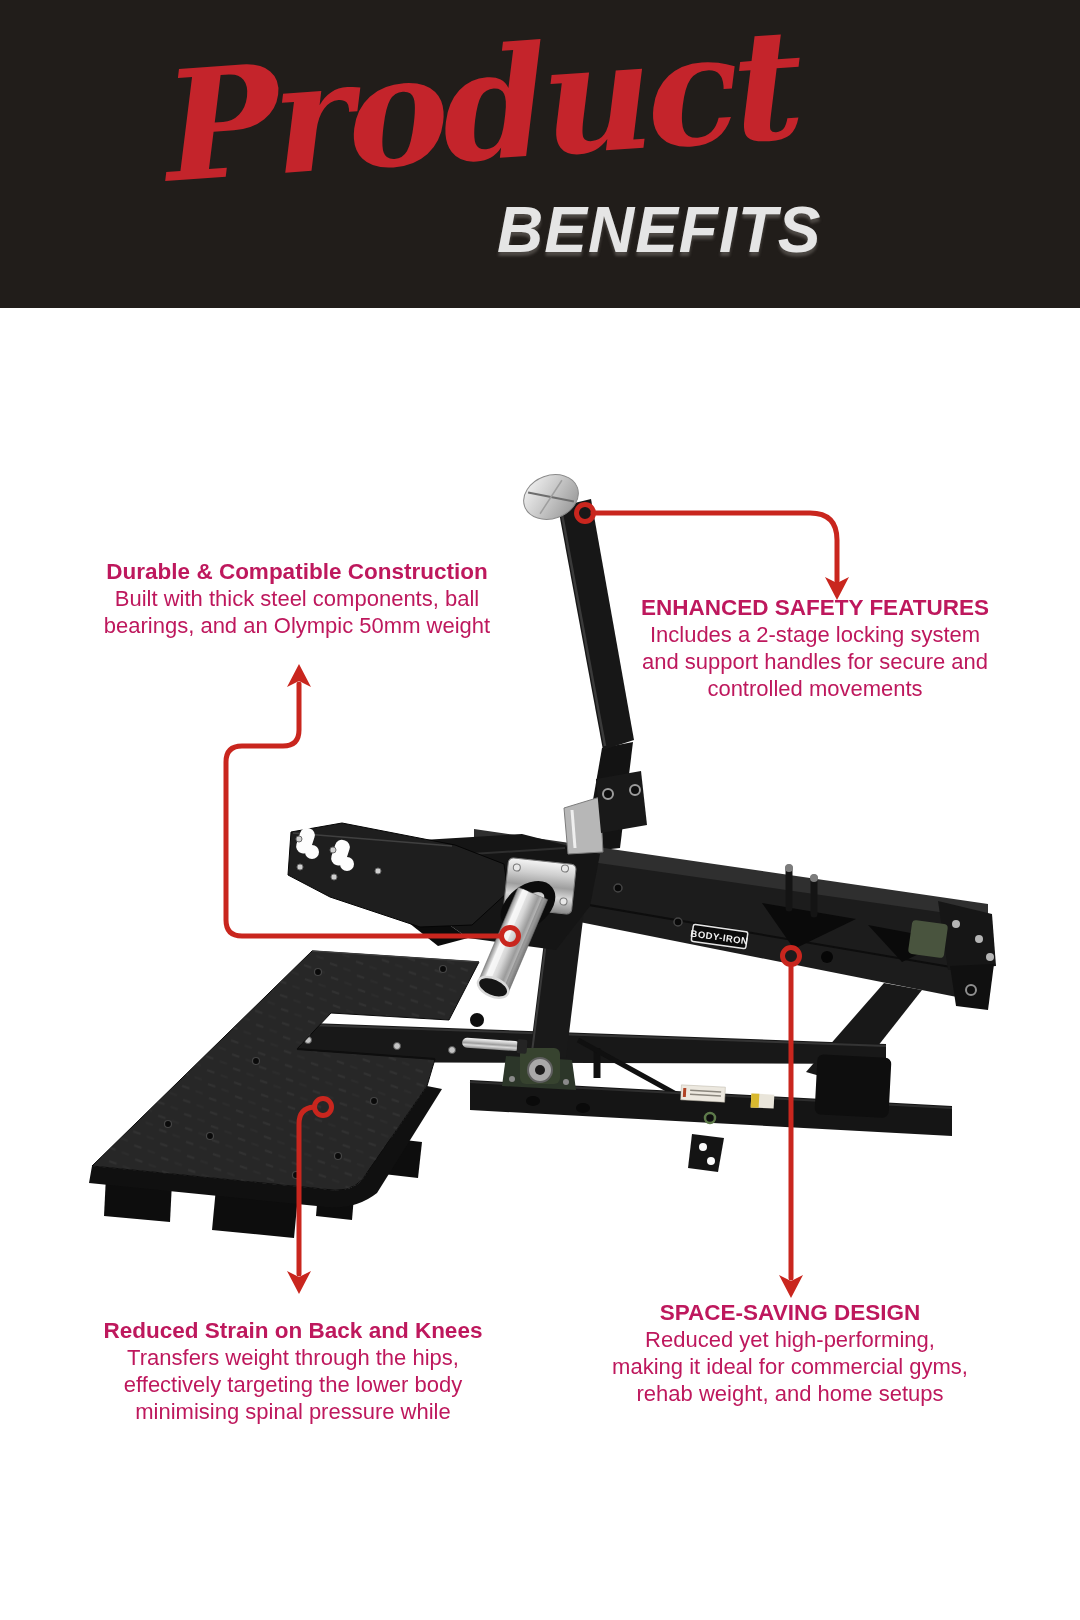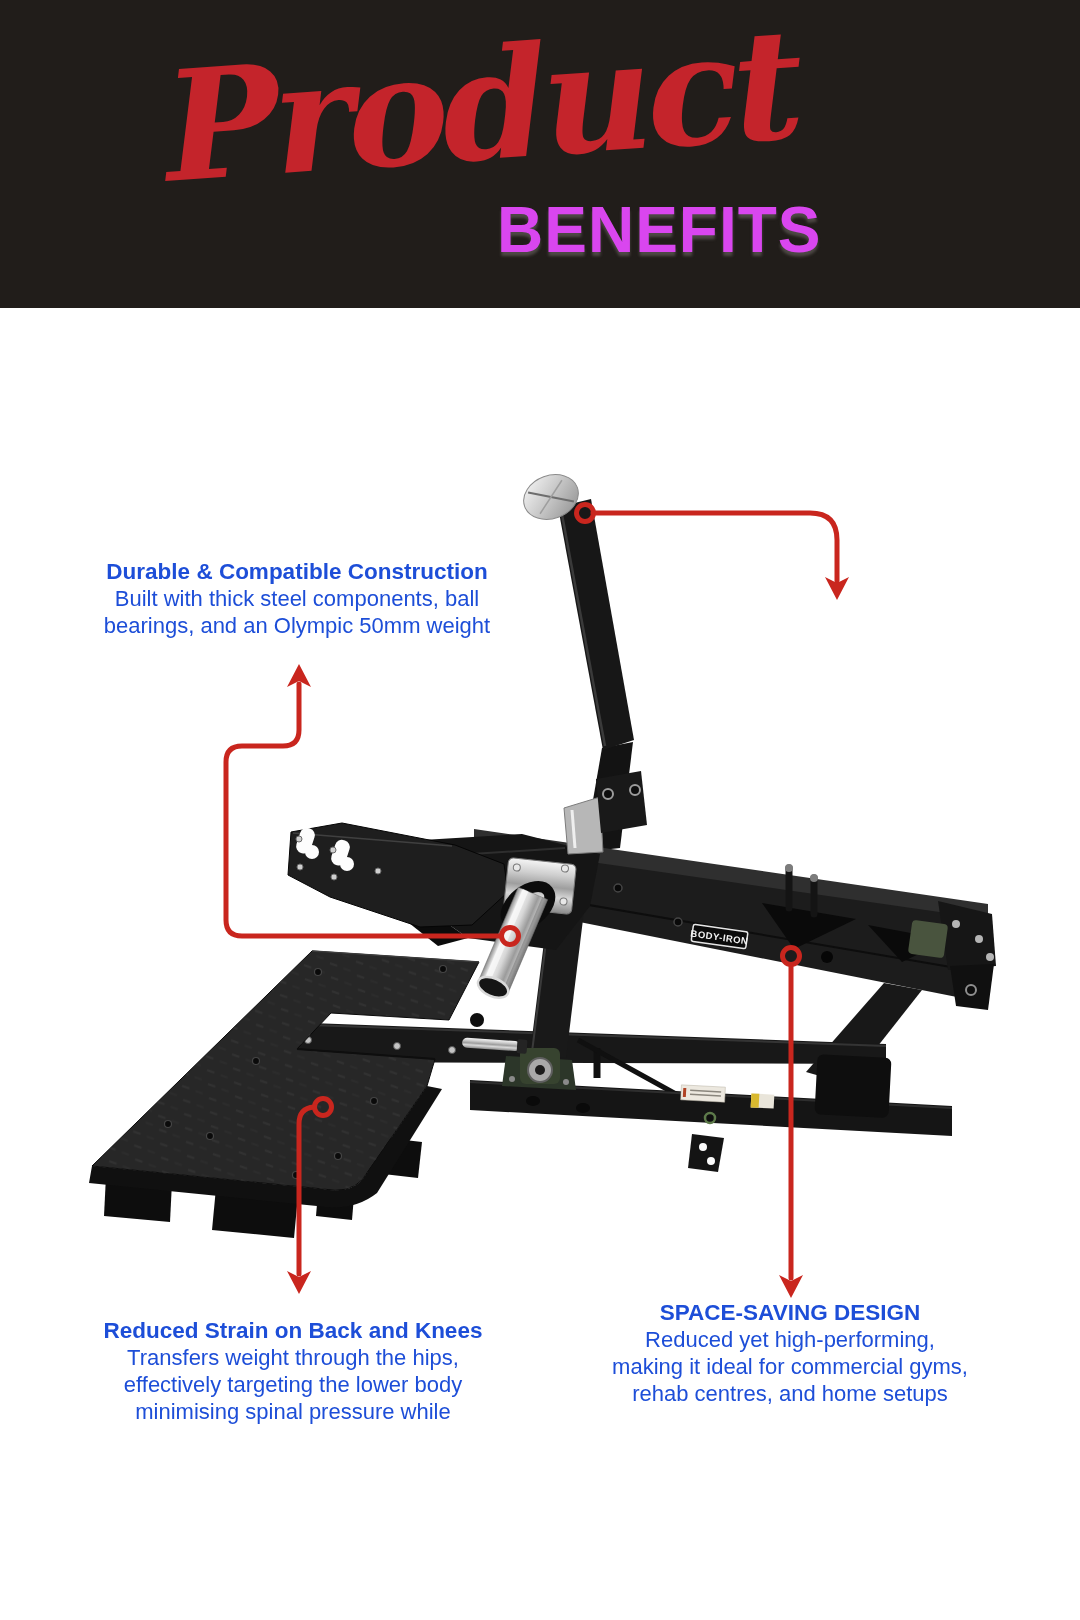--- a/index.html
+++ b/index.html
@@ -4,26 +4,26 @@
 <style>
   html,body{margin:0;padding:0;background:#ffffff;}
   .page{position:relative;width:1080px;height:1620px;background:#ffffff;overflow:hidden;
         font-family:"Liberation Sans", sans-serif;}
   
   .header{position:absolute;left:0;top:0;width:1080px;height:308px;background:#211d1a;z-index:1;}
   .script-word{position:absolute;left:165px;top:52px;font-family:"DejaVu Serif", serif;
                font-style:italic;font-weight:bold;font-size:152px;line-height:152px;
                color:#c4242b;letter-spacing:-6px;transform:rotate(-4deg);transform-origin:left center;}
   .block-word{position:absolute;left:497px;top:198px;font-size:64px;line-height:64px;
-              font-weight:bold;color:#d946ef;letter-spacing:1px;
-              text-shadow:0 4px 3px rgba(160,155,150,0.35);}
+              font-weight:bold;color:#e5e5e5;letter-spacing:1px;
+              text-shadow:0 4px 3px rgba(160,155,150,0.35);font-style:italic;}
   
   .scene{position:absolute;left:0;top:0;width:1080px;height:1620px;z-index:2;}
   
-  .callout{position:absolute;text-align:center;color:#1d4ed8;z-index:3;}
+  .callout{position:absolute;text-align:center;color:#be185d;z-index:3;}
   .callout .t{font-weight:bold;font-size:22.5px;line-height:27px;}
   .callout .l{font-size:22px;line-height:27px;}
   .co-tl{left:85px;top:558px;width:424px;}
   .co-tr{left:613px;top:594px;width:404px;}
   .co-bl{left:83px;top:1317px;width:420px;}
   .co-br{left:586px;top:1299px;width:408px;}
 </style>
 </head>
 <body>
 
@@ -253,28 +253,34 @@
       </g>
     </g>
   </svg>
 
   <div class="callout co-tl">
     <div class="t">Durable &amp; Compatible Construction</div>
     <div class="l">Built with thick steel components, ball</div>
     <div class="l">bearings, and an Olympic 50mm weight</div>
   </div>
 
+  <div class="callout co-tr">
+    <div class="t">ENHANCED SAFETY FEATURES</div>
+    <div class="l">Includes a 2-stage locking system</div>
+    <div class="l">and support handles for secure and</div>
+    <div class="l">controlled movements</div>
+  </div>
 
   <div class="callout co-bl">
     <div class="t">Reduced Strain on Back and Knees</div>
     <div class="l">Transfers weight through the hips,</div>
     <div class="l">effectively targeting the lower body</div>
     <div class="l">minimising spinal pressure while</div>
   </div>
 
   <div class="callout co-br">
     <div class="t">SPACE-SAVING DESIGN</div>
     <div class="l">Reduced yet high-performing,</div>
     <div class="l">making it ideal for commercial gyms,</div>
-    <div class="l">rehab centres, and home setups</div>
+    <div class="l">rehab weight, and home setups</div>
   </div>
 
 </div>
 
 </body></html>

